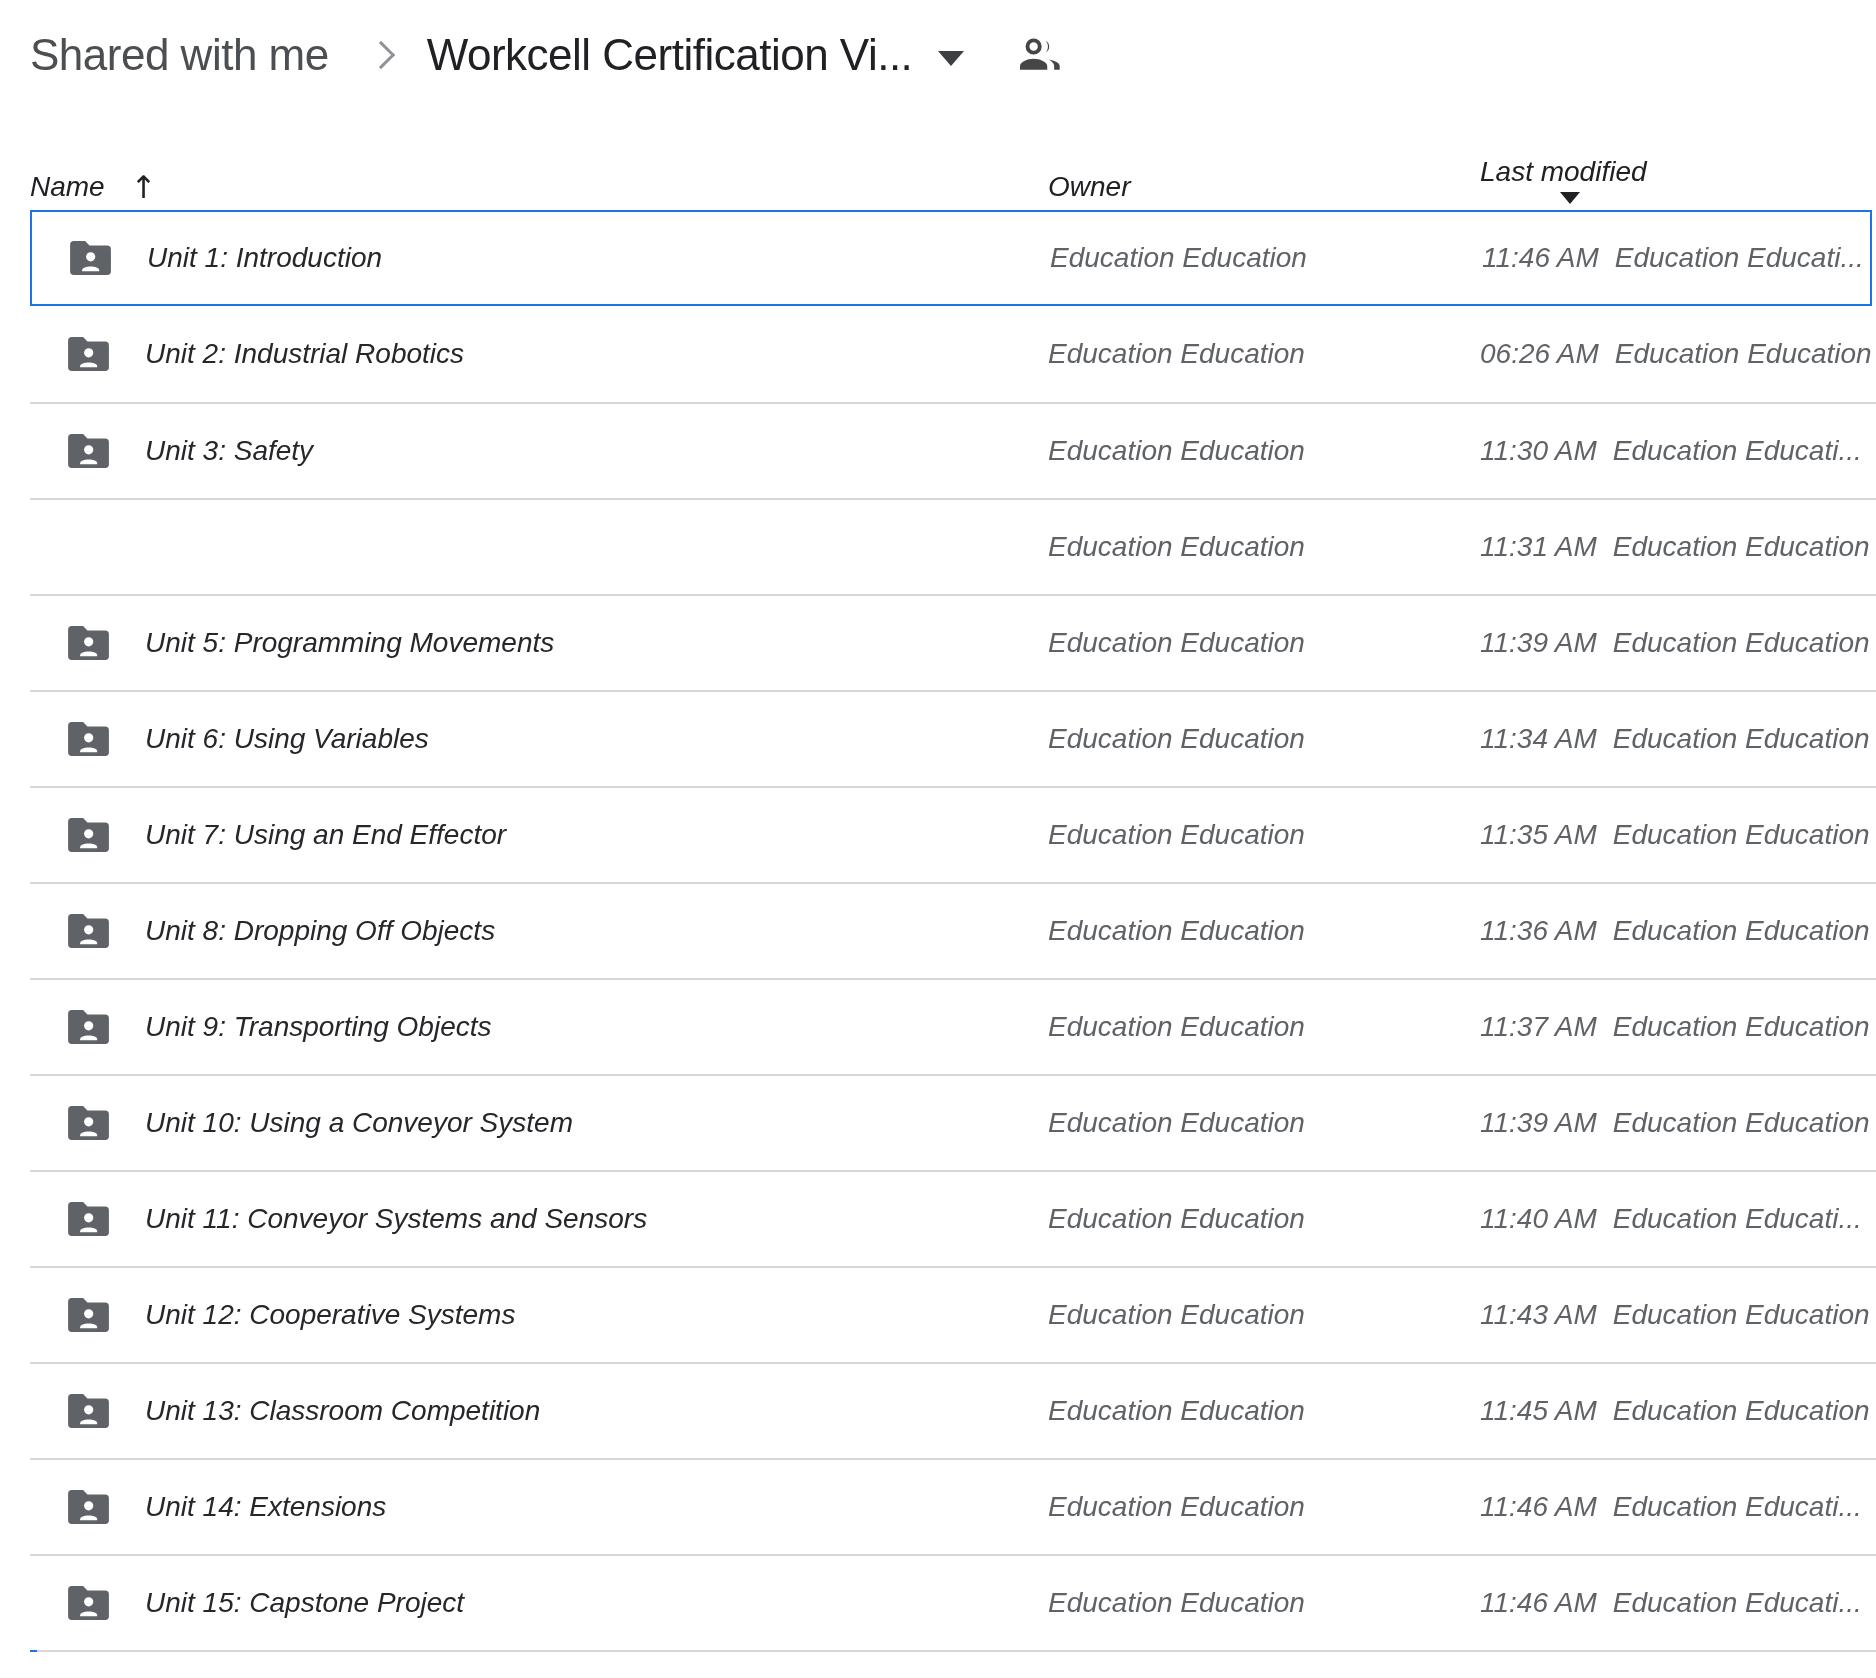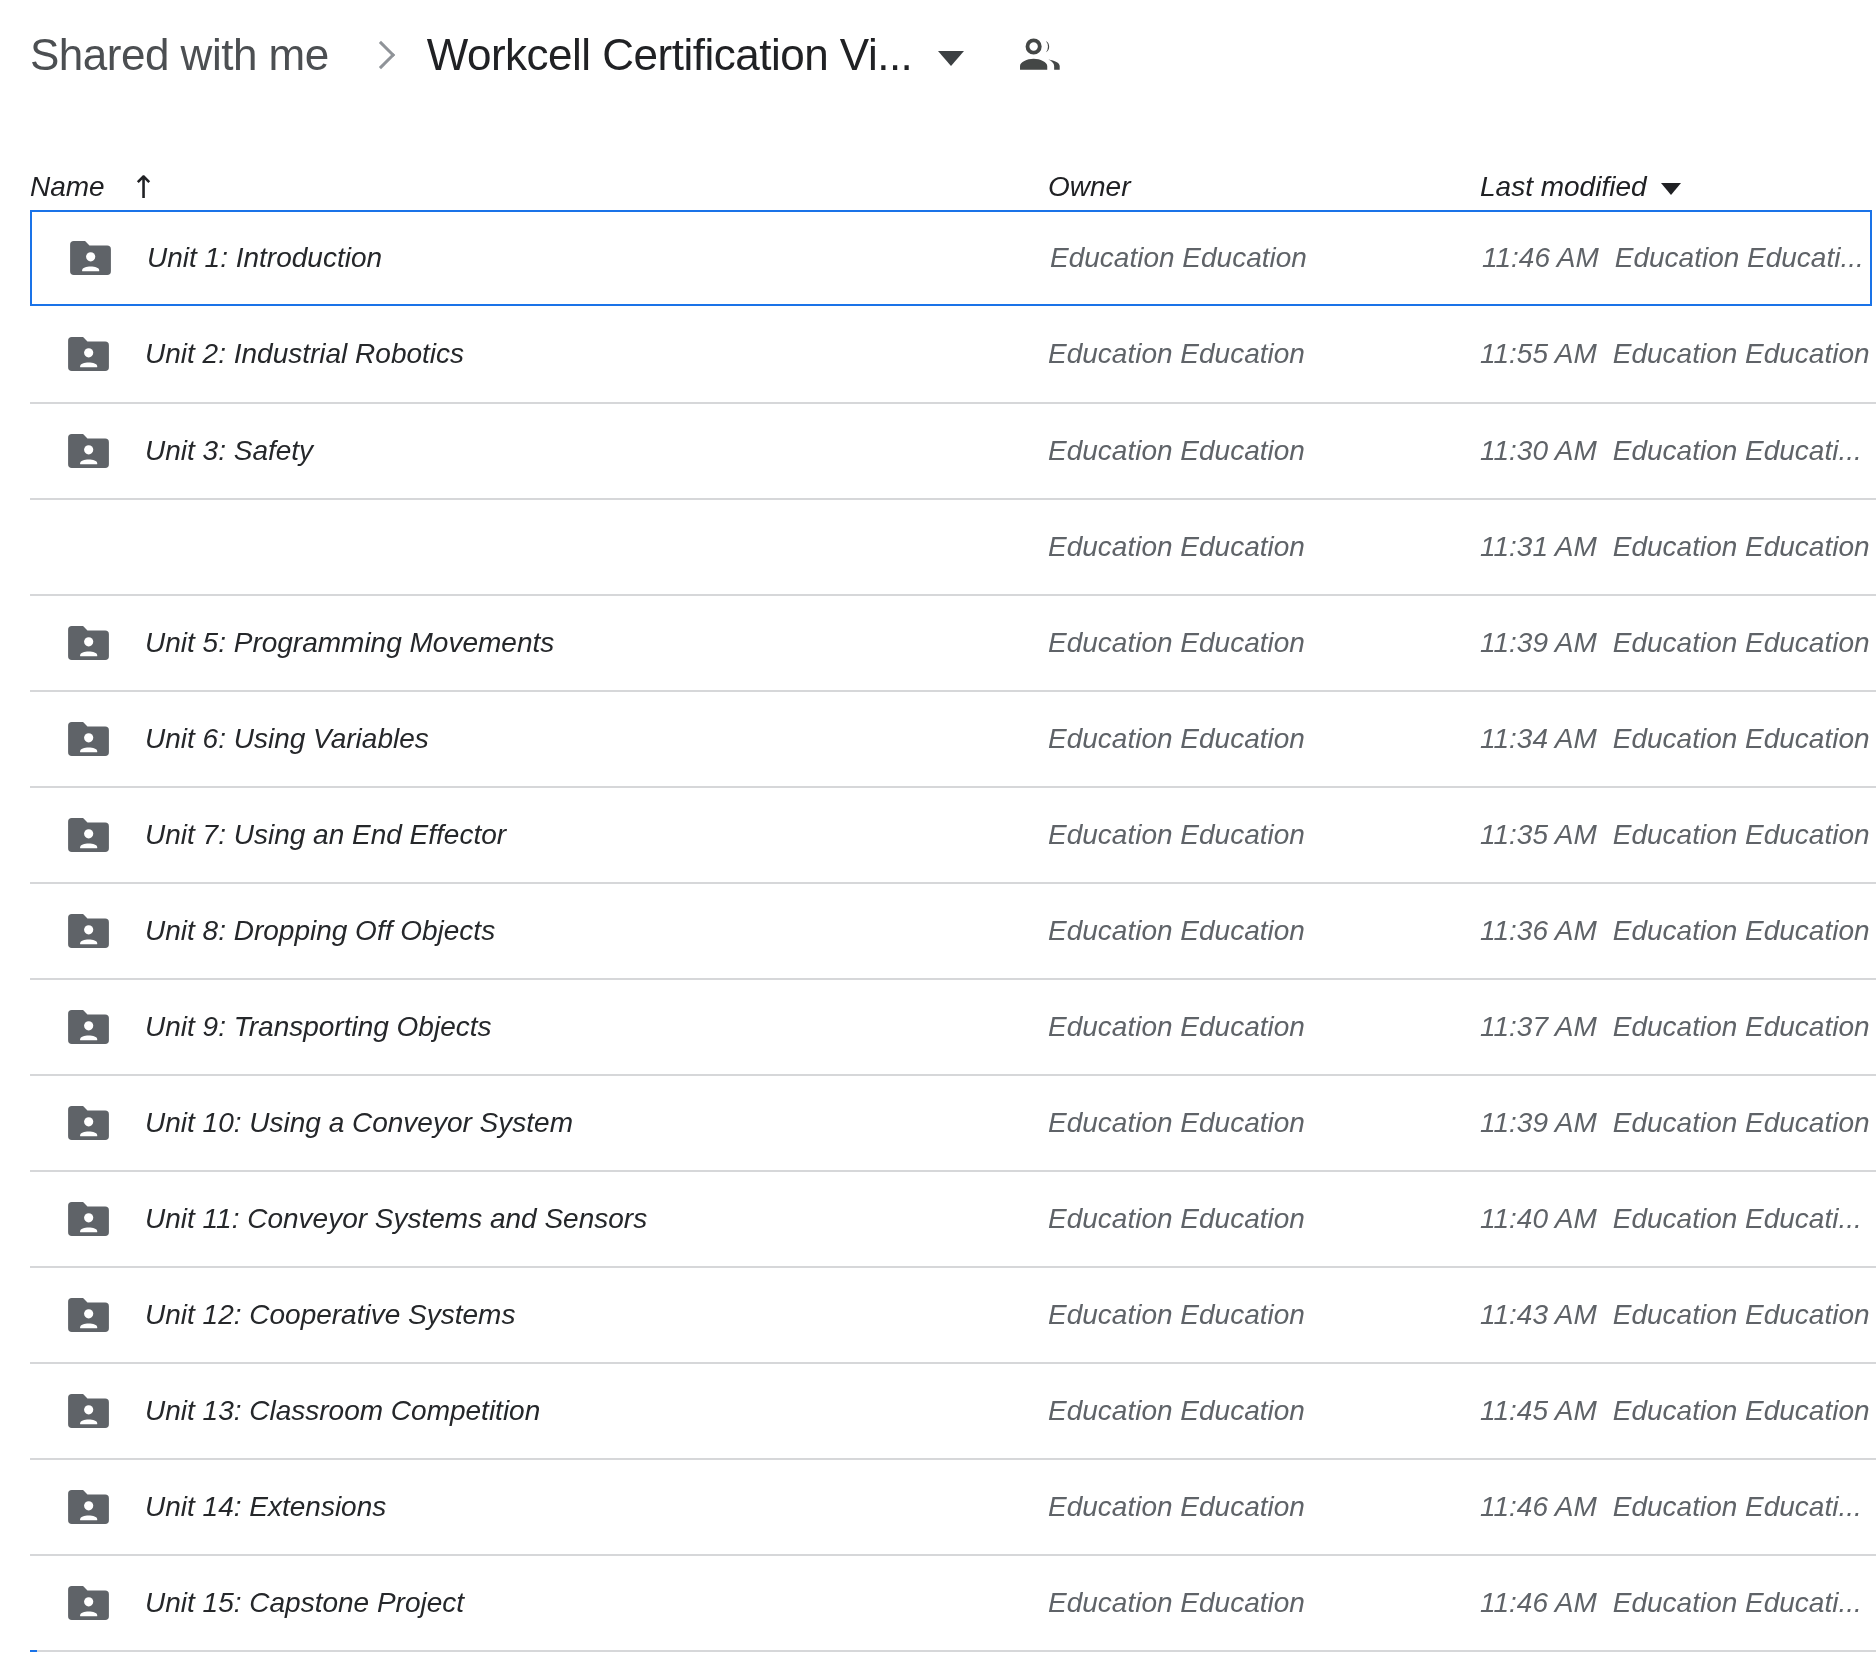--- a/index.html
+++ b/index.html
@@ -30,21 +30,21 @@
   .shared-icon{margin-left:52px;display:flex;align-items:center;cursor:pointer;flex:none;}
 
   
   .colhead{position:relative;height:62px;margin-top:30px;}
   .colhead .col{
     position:absolute;top:16px;height:62px;display:flex;align-items:center;
     font-size:28px;color:#202124;cursor:pointer;white-space:nowrap;font-style:italic;
   }
   .col-name{left:30px;}
   .col-owner{left:1048px;}
-  .col-modified{left:1480px;}
+  .col-modified{left:1480px;flex-direction:column;}
   .sort-arrow{font-size:31px;color:#202124;margin-left:26px;font-family:"DejaVu Sans",sans-serif;}
   .mod-caret{
     width:0;height:0;border-left:10px solid transparent;border-right:10px solid transparent;
     border-top:12px solid #202124;margin-left:14px;margin-top:4px;
   }
 
   
   .table{margin:8px 0 0 30px;width:1846px;}
   .row{
     position:relative;height:96px;box-sizing:border-box;background:#fff;cursor:pointer;font-style:italic;
@@ -121,21 +121,21 @@
         <svg width="41" height="34" viewBox="0 0 24 20">
           <path fill="#5f6368" d="M2.2 0h6.6l2.6 2.6h10.4A2.2 2.2 0 0 1 24 4.8v13A2.2 2.2 0 0 1 21.8 20H2.2A2.2 2.2 0 0 1 0 17.8V2.2A2.2 2.2 0 0 1 2.2 0z"></path>
           <circle cx="12.1" cy="9.3" r="2.7" fill="#ffffff"></circle>
           <path d="M7.1 17.2c0-2.9 10-2.9 10 0v.6h-10z" fill="#ffffff"></path>
         </svg>
       </span>
       <span class="name-text">Unit 2: Industrial Robotics</span>
     </div>
     <div class="cell cell-owner">Education Education</div>
     <div class="cell cell-modified">
-      <span class="mod-time">11:55 AM</span>
+      <span class="mod-time">06:26 AM</span>
       <span class="mod-by">Education Education</span>
     </div>
   </div>
     <div class="row divided">
     <div class="cell cell-name">
       <span class="folder-icon">
         <svg width="41" height="34" viewBox="0 0 24 20">
           <path fill="#5f6368" d="M2.2 0h6.6l2.6 2.6h10.4A2.2 2.2 0 0 1 24 4.8v13A2.2 2.2 0 0 1 21.8 20H2.2A2.2 2.2 0 0 1 0 17.8V2.2A2.2 2.2 0 0 1 2.2 0z"></path>
           <circle cx="12.1" cy="9.3" r="2.7" fill="#ffffff"></circle>
           <path d="M7.1 17.2c0-2.9 10-2.9 10 0v.6h-10z" fill="#ffffff"></path>

